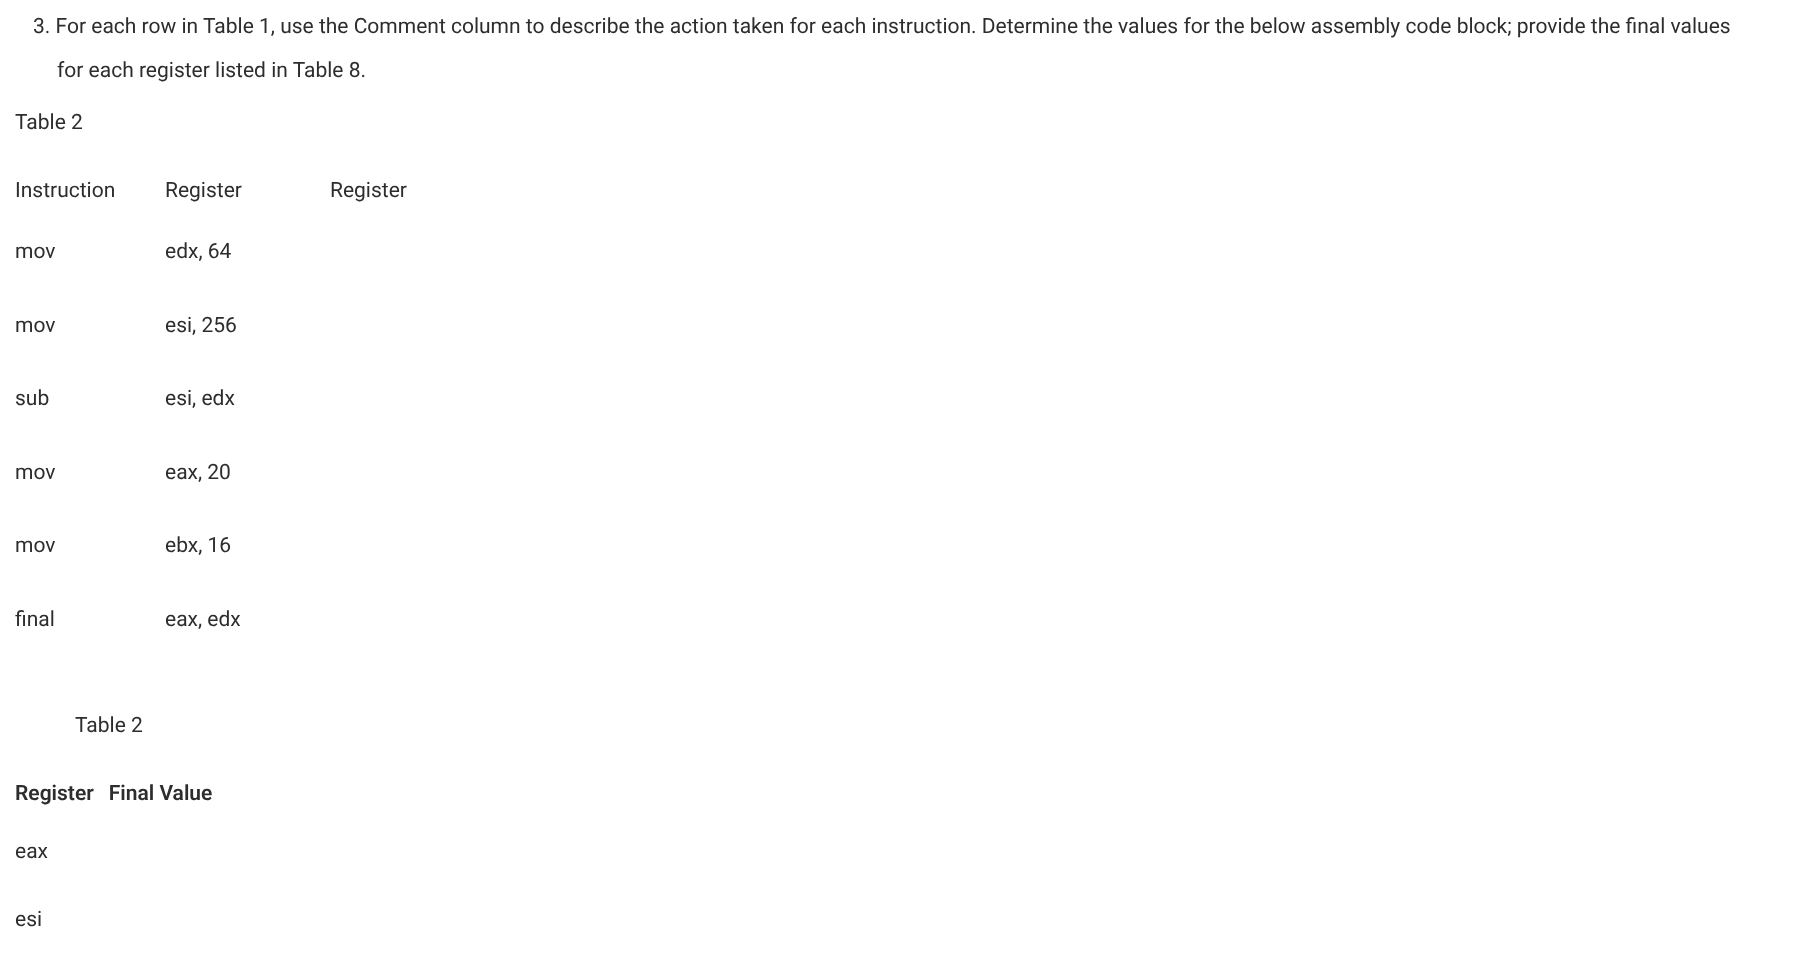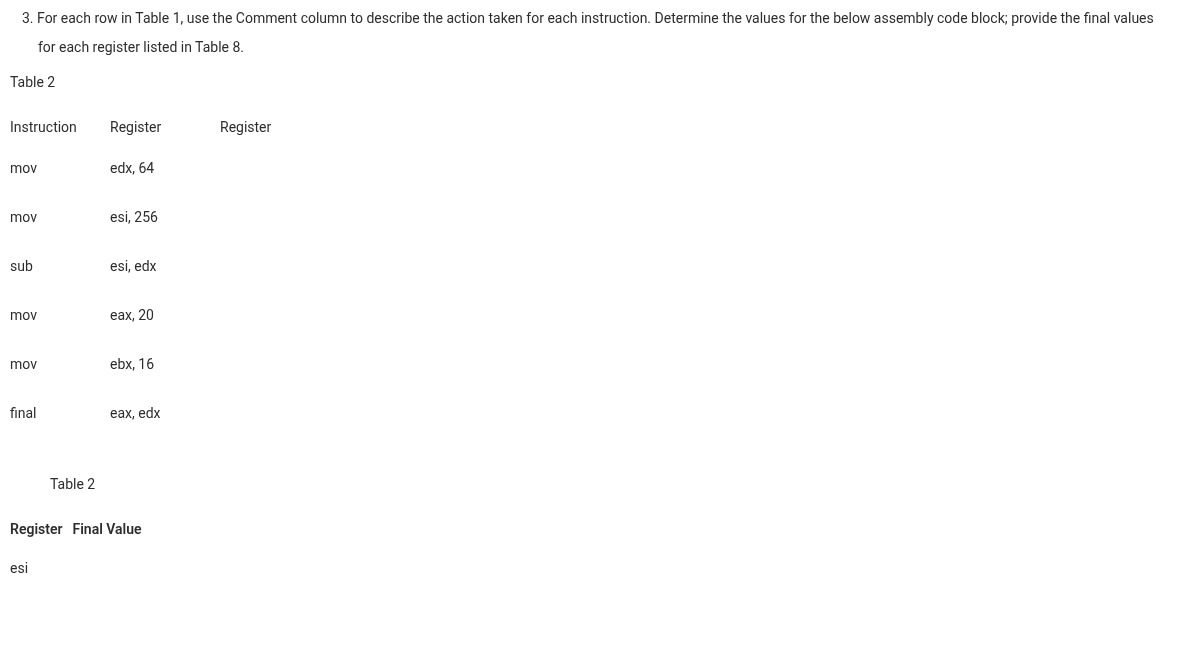--- a/index.html
+++ b/index.html
@@ -126,17 +126,21 @@
 
 <table class="table2">
   <thead>
     <tr>
       <th class="th-register2">Register</th>
       <th>Final Value</th>
     </tr>
   </thead>
   <tbody>
     <tr>
+      <td>eax</td>
+      <td></td>
+    </tr>
+    <tr>
       <td>esi</td>
       <td></td>
     </tr>
   </tbody>
 </table>
 
 </body></html>

